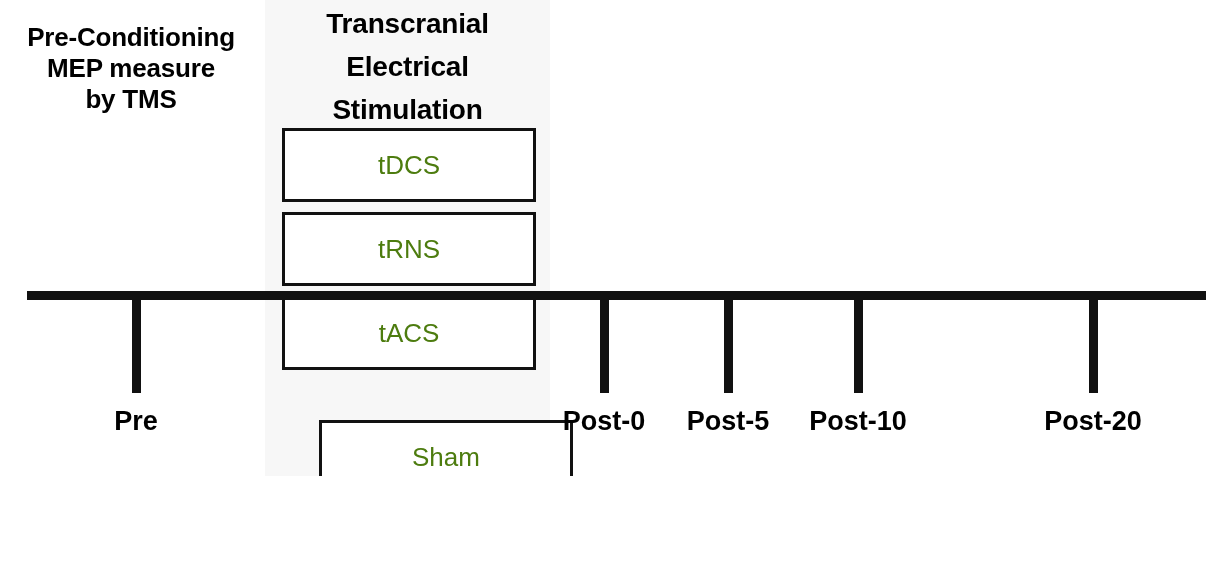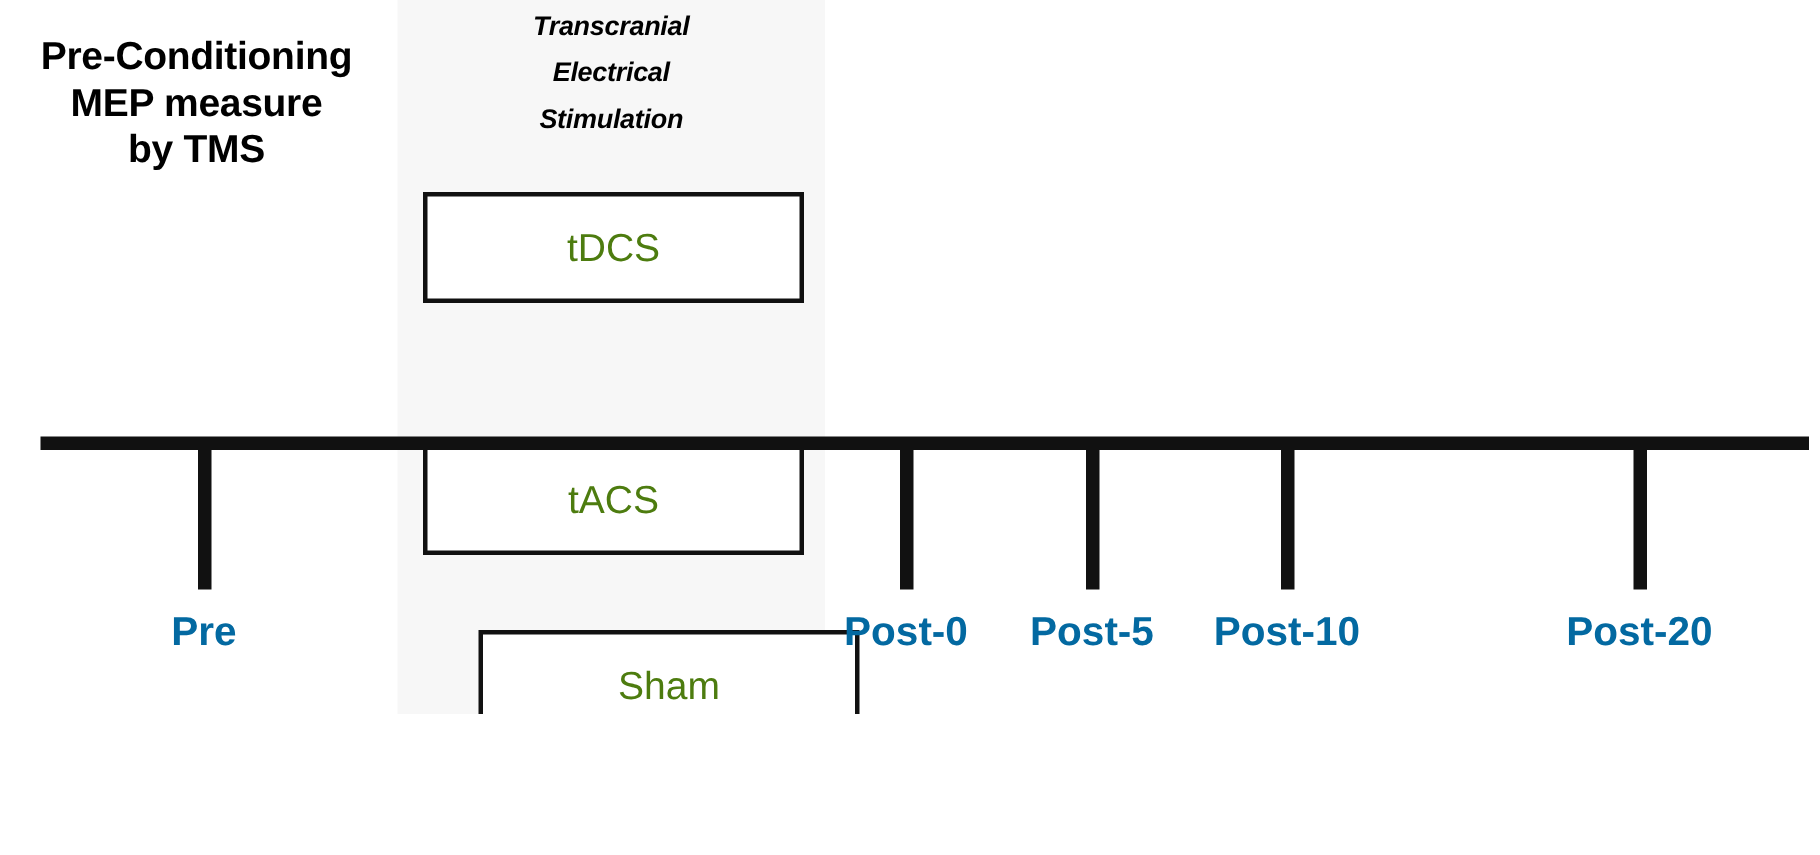--- a/index.html
+++ b/index.html
@@ -46,23 +46,22 @@
     left: 0px;
     top: 22px;
     width: 262px;
     font-size: 26px;
   }
 
   #heading-stim {
     left: 265px;
     top: 2px;
     width: 285px;
-    font-size: 18px;
-    line-height: 31px;
-    font-style: italic;
+    font-size: 28px;
+    line-height: 43px;
   }
 
   #heading-post {
     left: 612px;
     top: 18px;
     width: 500px;
     font-size: 26px;
     line-height: 33px;
   }
 
@@ -110,21 +109,21 @@
     height: 93px;
     background: #111111;
     z-index: 6;
   }
 
   .tick-label {
     position: absolute;
     top: 406px;
     font-size: 27px;
     font-weight: bold;
-    color: #0369a1;
+    color: #000000;
     text-align: left;
     white-space: nowrap;
     transform: translateX(-50%);
     z-index: 6;
   }
 
   
   .duration-arrow {
     position: absolute;
     left: 262px;
@@ -156,20 +155,23 @@
 MEP measure
 by TMS</div>
 
   <div class="phase-heading" id="heading-stim">Transcranial
 Electrical
 Stimulation</div>
 
 
   <div class="stim-box" id="stim-box-0">
     <span class="stim-box-label">tDCS</span>
+  </div>
+  <div class="stim-box" id="stim-box-1">
+    <span class="stim-box-label">tRNS</span>
   </div>
   <div class="stim-box" id="stim-box-2">
     <span class="stim-box-label">tACS</span>
   </div>
   <div class="stim-box" id="stim-box-3">
     <span class="stim-box-label">Sham</span>
   </div>
 
   <div class="timeline-axis"></div>
 

